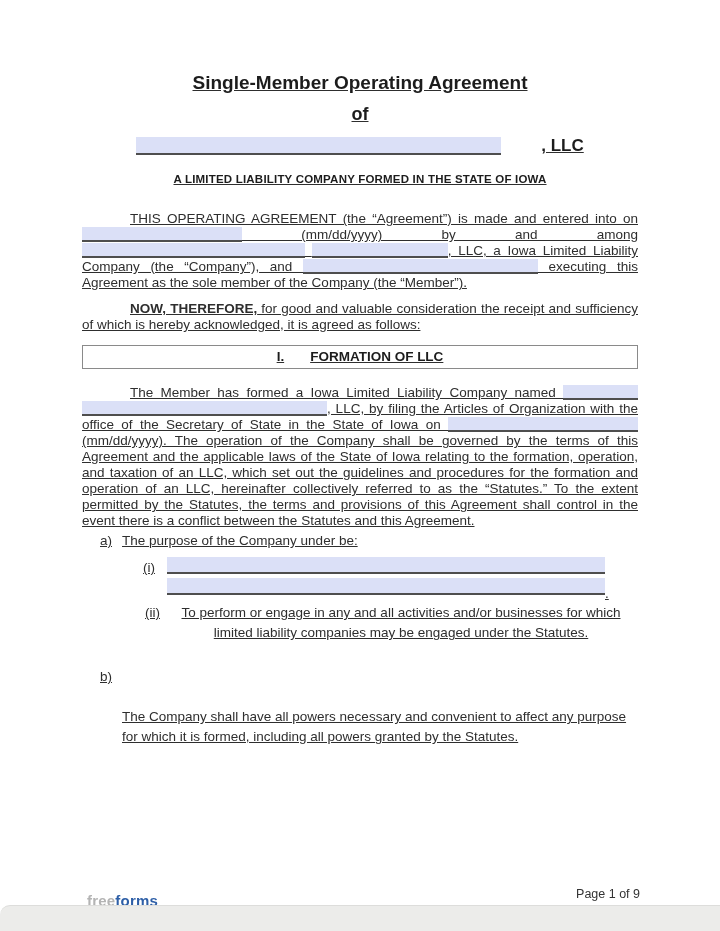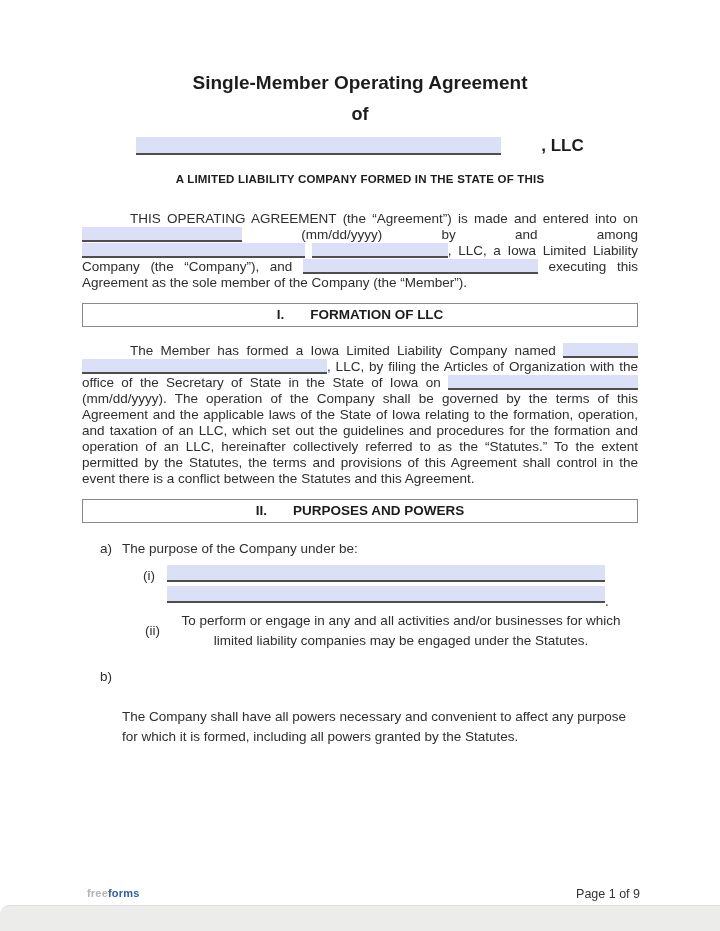--- a/index.html
+++ b/index.html
@@ -6,20 +6,21 @@
   html, body { background: #ffffff; }
   body { font-family: "Liberation Sans", sans-serif; }
 
   .page {
     position: relative;
     width: 720px;
     height: 931px;
     background: #ffffff;
     overflow: hidden;
     color: #2e2e2e;
+    text-decoration: underline;
   }
 
   .doc { padding: 72px 82px 0 82px; }
 
   
   .title {
     font-size: 19px;
     font-weight: bold;
     text-align: center;
     color: #1c1c1c;
@@ -116,33 +117,33 @@
     border-bottom: 2px solid #4e4e4e;
     margin-bottom: 4px;
   }
   .i-period { font-size: 13.5px; align-self: flex-end; line-height: 10px; }
   .and-sep {
     text-align: center;
     font-size: 13.5px;
     margin: 8px 0 10px 0;
     color: #2e2e2e;
   }
-  .item-ii { margin: 0 0 16px 63px; align-items: center; }
+  .item-ii { margin: 0 0 24px 63px; }
   .item-ii .lbl { width: 30px; }
   .item-ii .txt { width: 452px; text-align: center; }
   .item-b  { margin: 2px 0 0 18px; }
   .item-b .lbl { width: 22px; }
   .item-b .txt { width: 512px; margin-top: 40px; }
 
   
   .footer-logo {
     position: absolute;
     left: 87px;
-    bottom: 32px;
-    font-size: 11px;
+    bottom: 22px;
+    font-size: 15px;
     font-weight: bold;
     letter-spacing: .2px;
   }
   .footer-logo .free  { color: #b4b4b4; }
   .footer-logo .forms { color: #2e5fa7; }
   .page-number {
     position: absolute;
     right: 80px;
     bottom: 30px;
     font-size: 12.5px;
@@ -162,34 +163,32 @@
 
 <div class="page">
   <div class="doc">
 
     <div class="title">Single-Member Operating Agreement</div>
     <div class="of-line">of</div>
     <div class="name-line">
       <span class="blank tall w-title"></span>
       <span class="llc-suffix">, LLC</span>
     </div>
-    <div class="subtitle">A LIMITED LIABILITY COMPANY FORMED IN THE STATE OF THIS</div>
+    <div class="subtitle">A LIMITED LIABILITY COMPANY FORMED IN THE STATE OF IOWA</div>
 
     <p class="body-p mb-p1"><span>THIS OPERATING AGREEMENT (the “Agreement”) is made and entered into on </span><span class="blank w-date1"></span><span> (mm/dd/yyyy) by and among </span><span class="blank w-among"></span> <span class="blank w-name2"></span><span>, LLC, a Iowa Limited Liability Company (the “Company”), and </span><span class="blank w-member"></span><span> executing this Agreement as the sole member of the Company (the “Member”).</span></p>
 
+    <p class="body-p mb-now"><b>NOW, THEREFORE,</b><span> for good and valuable consideration the receipt and sufficiency of which is hereby acknowledged, it is agreed as follows:</span></p>
 
     <div class="section-box">
       <span class="numeral">I.</span><span>FORMATION OF LLC</span>
     </div>
 
     <p class="body-p"><span>The Member has formed a Iowa Limited Liability Company named </span><span class="blank w-named"></span> <span class="blank w-name3"></span><span>, LLC, by filing the Articles of Organization with the office of the Secretary of State in the State of Iowa on </span><span class="blank w-date2"></span><span> (mm/dd/yyyy). The operation of the Company shall be governed by the terms of this Agreement and the applicable laws of the State of Iowa relating to the formation, operation, and taxation of an LLC, which set out the guidelines and procedures for the formation and operation of an LLC, hereinafter collectively referred to as the “Statutes.” To the extent permitted by the Statutes, the terms and provisions of this Agreement shall control in the event there is a conflict between the Statutes and this Agreement.</span></p>
 
-    <div class="section-box">
-      <span class="numeral">II.</span><span>PURPOSES AND POWERS</span>
-    </div>
 
     <div class="item item-a">
       <span class="lbl">a)</span>
       <span class="txt">The purpose of the Company under be:</span>
     </div>
 
     <div class="i-block">
       <span class="lbl">(i)</span>
       <span class="i-lines">
         <span class="line-blank"></span>

